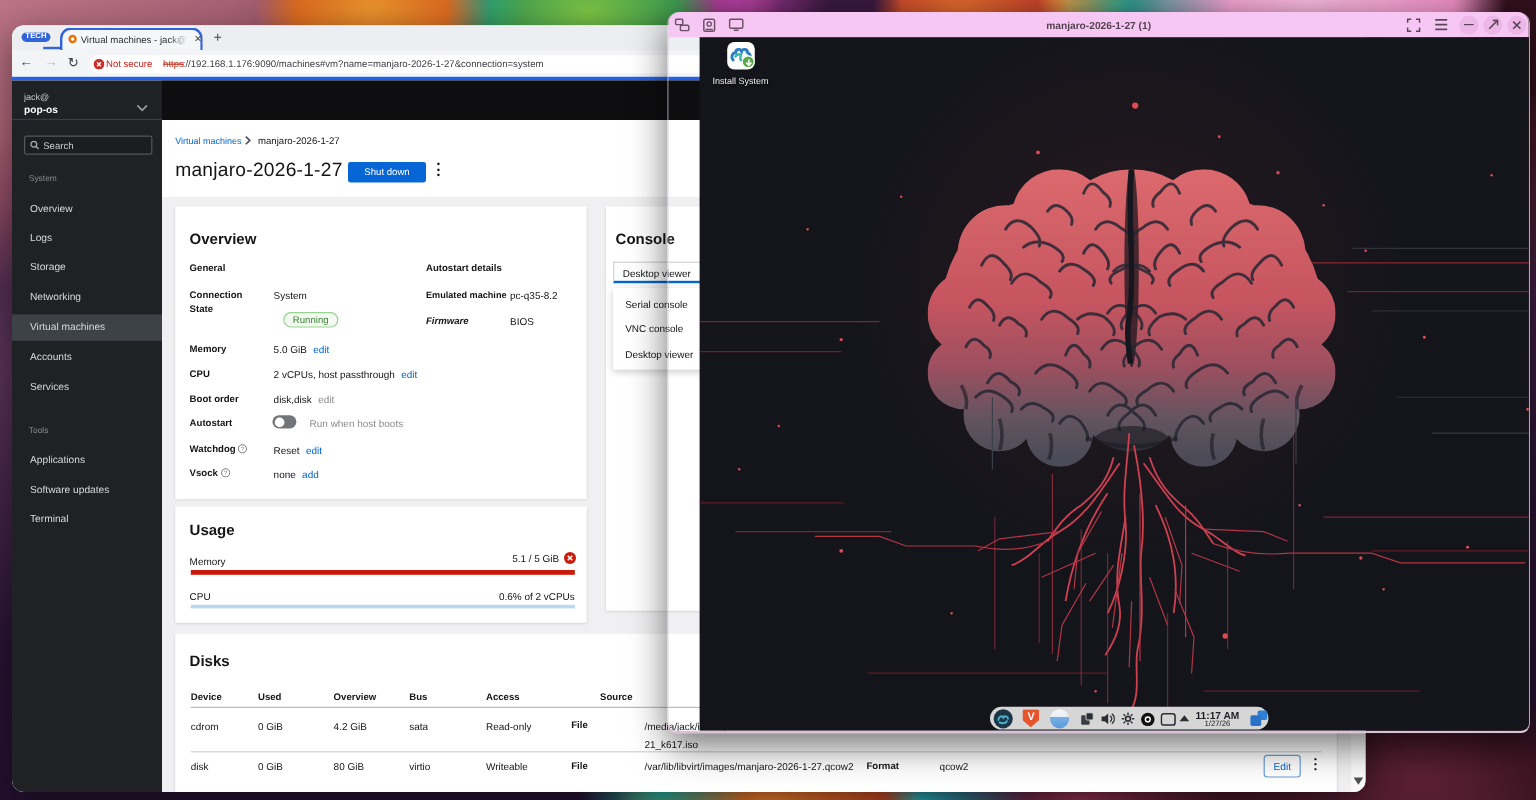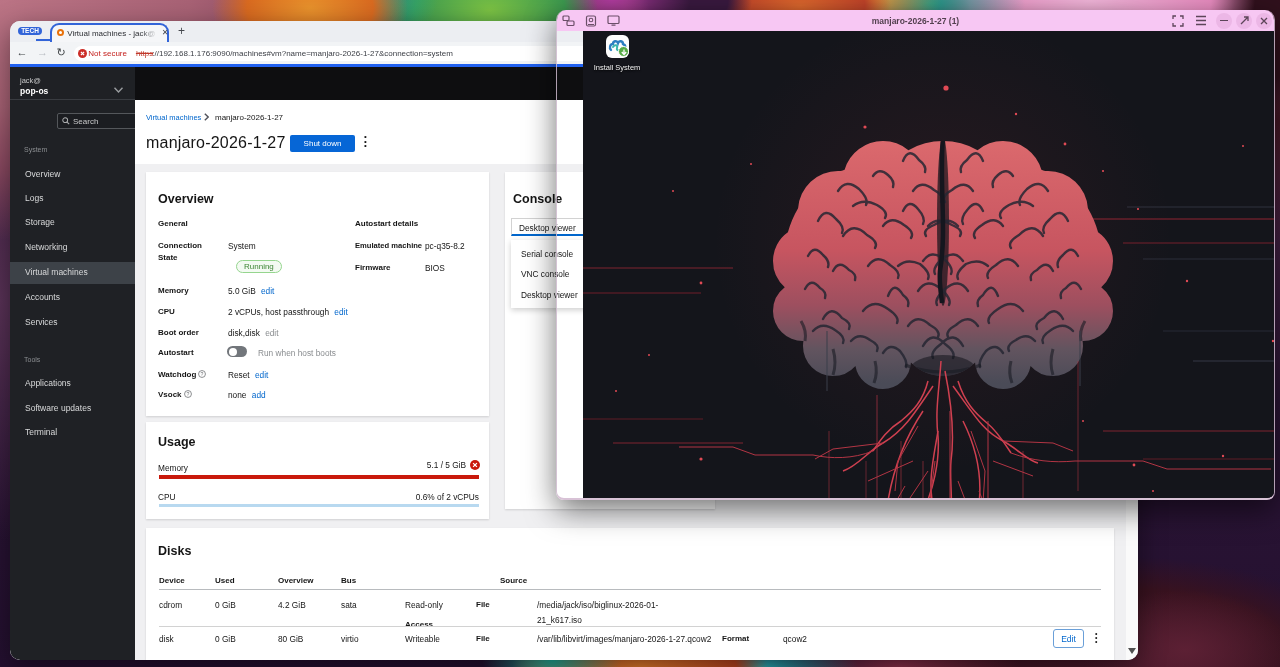--- a/index.html
+++ b/index.html
@@ -63,21 +63,21 @@
 #headblock { position:absolute; left:0; top:0; width:991px; height:64px; background:#fff; }
 
 .card { position:absolute; background:#fff; box-shadow:0 1px 2px rgba(3,3,3,.14); }
 .cardtitle { position:absolute; font-size:12.5px; font-weight:bold; color:#151515; }
 .lbl { position:absolute; font-size:8px; font-weight:bold; color:#151515; white-space:nowrap; }
 .val { position:absolute; font-size:8.3px; color:#151515; white-space:nowrap; }
 .link { color:#0066cc; }
 .gray { color:#8a8d90; }
 #scrollbar { position:absolute; left:1116px; top:33px; width:12px; height:560px; background:#fafafa; }
 
-#vmwin { position:absolute; left:556px; top:10px; width:719px; height:490px;
+#vmwin { position:absolute; left:556px; top:10px; width:719px; height:601px;
   border-radius:10px 10px 8px 8px; overflow:hidden; box-shadow:0 10px 30px rgba(0,0,0,.55);
   border:1px solid rgba(205,185,205,0.85); border-top:none; border-bottom:2px solid #d8c2d6; }
 #vmtitle { position:absolute; left:0; top:0; width:100%; height:21px; background:#f7c7f3; }
 #vmscreen { position:absolute; left:0; top:21px; width:719px; height:578px; background:#14151b;margin-left:26px; }
 #taskbar { position:absolute; left:242px; top:558px; width:232px; height:19px; background:#d6d6d6;
   border-radius:10px; }
 </style>
 </head>
 <body>
 <div id="stage">
@@ -109,21 +109,21 @@
     <div id="blueline"></div>
     <div id="cockpit">
       <div id="masthead"></div>
       <div id="sidebar">
         <div class="abs" style="left:10px;top:9px;font-size:7.5px;color:#c6c7c8;">jack@</div>
         <div class="abs" style="left:10px;top:19px;font-size:8.5px;font-weight:bold;color:#fff;text-align:right;">pop-os</div>
         <svg class="abs" style="left:104px;top:20px;" width="9" height="6" viewBox="0 0 9 6">
             <path d="M0.5 0.8 L4.5 5 L8.5 0.8" fill="none" stroke="#9a9da0" stroke-width="1.4"></path>
           </svg>
         <div class="abs" style="left:0;top:32px;width:125px;height:1px;background:#393c41;"></div>
-        <div class="abs" style="left:10px;top:46px;width:107px;height:15.5px;background:#1b1d21;border:1px solid #54575b;border-radius:2px;margin-left:37px;">
+        <div class="abs" style="left:10px;top:46px;width:107px;height:15.5px;background:#1b1d21;border:1px solid #54575b;border-radius:2px;">
           <svg class="abs" style="left:4px;top:3px;" width="8" height="8" viewBox="0 0 10 10">
               <circle cx="4" cy="4" r="3" fill="none" stroke="#aaacae" stroke-width="1.3"></circle>
               <path d="M6.3 6.3 L9 9" stroke="#aaacae" stroke-width="1.4"></path>
             </svg>
           <span class="abs" style="left:15px;top:3px;font-size:8px;color:#c8c9ca;">Search</span>
         </div>
         <div class="sblabel" style="top:78.5px;">System</div>
         <div class="sbtxt" style="top:102px;">Overview</div>
         <div class="sbtxt" style="top:126px;">Logs</div>
         <div class="sbtxt" style="top:150px;">Storage</div>
@@ -152,21 +152,21 @@
         <div class="card" style="left:11px;top:72px;width:343px;height:244px;">
           <div class="cardtitle" style="left:12px;top:20px;">Overview</div>
           <div class="lbl" style="left:12px;top:46.5px;">General</div>
           <div class="lbl" style="left:209px;top:46.5px;">Autostart details</div>
           <div class="lbl" style="left:12px;top:68.5px;">Connection</div>
           <div class="val" style="left:82px;top:68.5px;">System</div>
           <div class="lbl" style="left:209px;top:68.5px;font-size:7.6px;">Emulated machine</div>
           <div class="val" style="left:279px;top:68.5px;">pc-q35-8.2</div>
           <div class="lbl" style="left:12px;top:81px;">State</div>
           <div class="abs" style="left:78px;top:88px;height:13px;padding:0 7px;border:1px solid #95d58e;background:#f3faf2;border-radius:7px;font-size:8px;line-height:12px;color:#3e8635;margin-left:12px;">Running</div>
-          <div class="lbl" style="left:209px;top:90.5px;">Firmware</div>
+          <div class="lbl" style="left:209px;top:90.5px;font-style:italic;">Firmware</div>
           <div class="val" style="left:279px;top:90.5px;">BIOS</div>
           <div class="lbl" style="left:12px;top:113.5px;">Memory</div>
           <div class="val" style="left:82px;top:113.5px;">5.0 GiB <span class="link" style="margin-left:3px;">edit</span></div>
           <div class="lbl" style="left:12px;top:134.5px;">CPU</div>
           <div class="val" style="left:82px;top:134.5px;">2 vCPUs, host passthrough <span class="link" style="margin-left:3px;">edit</span></div>
           <div class="lbl" style="left:12px;top:155.5px;">Boot order</div>
           <div class="val" style="left:82px;top:155.5px;">disk,disk <span class="gray" style="margin-left:3px;">edit</span></div>
           <div class="lbl" style="left:12px;top:175.5px;">Autostart</div>
           <div class="abs" style="left:81px;top:174px;width:20px;height:11px;background:#72767b;border-radius:6px;">
               <div class="abs" style="left:1.5px;top:1.5px;width:8px;height:8px;background:#fff;border-radius:50%;"></div>
@@ -211,21 +211,21 @@
           <div class="val" style="right:10px;top:70px;">0.6% of 2 vCPUs</div>
           <div class="abs" style="left:13px;top:81.5px;width:320px;height:3.5px;background:#b8d9f0;"></div>
         </div>
 
         <div class="card" style="left:11px;top:428px;width:968px;height:132px;">
           <div class="cardtitle" style="left:12px;top:15.8px;">Disks</div>
           <div class="lbl" style="left:13px;top:47.5px;">Device</div>
           <div class="lbl" style="left:69px;top:47.5px;">Used</div>
           <div class="lbl" style="left:132px;top:47.5px;">Overview</div>
           <div class="lbl" style="left:195px;top:47.5px;">Bus</div>
-          <div class="lbl" style="left:259px;top:47.5px;margin-top:44px;">Access</div>
+          <div class="lbl" style="left:259px;top:47.5px;">Access</div>
           <div class="lbl" style="left:330px;top:47.5px;margin-left:24px;">Source</div>
           <div class="abs" style="left:13px;top:60.5px;width:942px;height:1px;background:#b8bbbe;"></div>
           <div class="val" style="left:13px;top:71.5px;">cdrom</div>
           <div class="val" style="left:69px;top:71.5px;">0 GiB</div>
           <div class="val" style="left:132px;top:71.5px;">4.2 GiB</div>
           <div class="val" style="left:195px;top:71.5px;">sata</div>
           <div class="val" style="left:259px;top:71.5px;">Read-only</div>
           <div class="lbl" style="left:330px;top:71.5px;">File</div>
           <div class="val" style="left:391px;top:71.5px;">/media/jack/iso/biglinux-2026-01-</div>
           <div class="val" style="left:391px;top:86.5px;">21_k617.iso</div>

